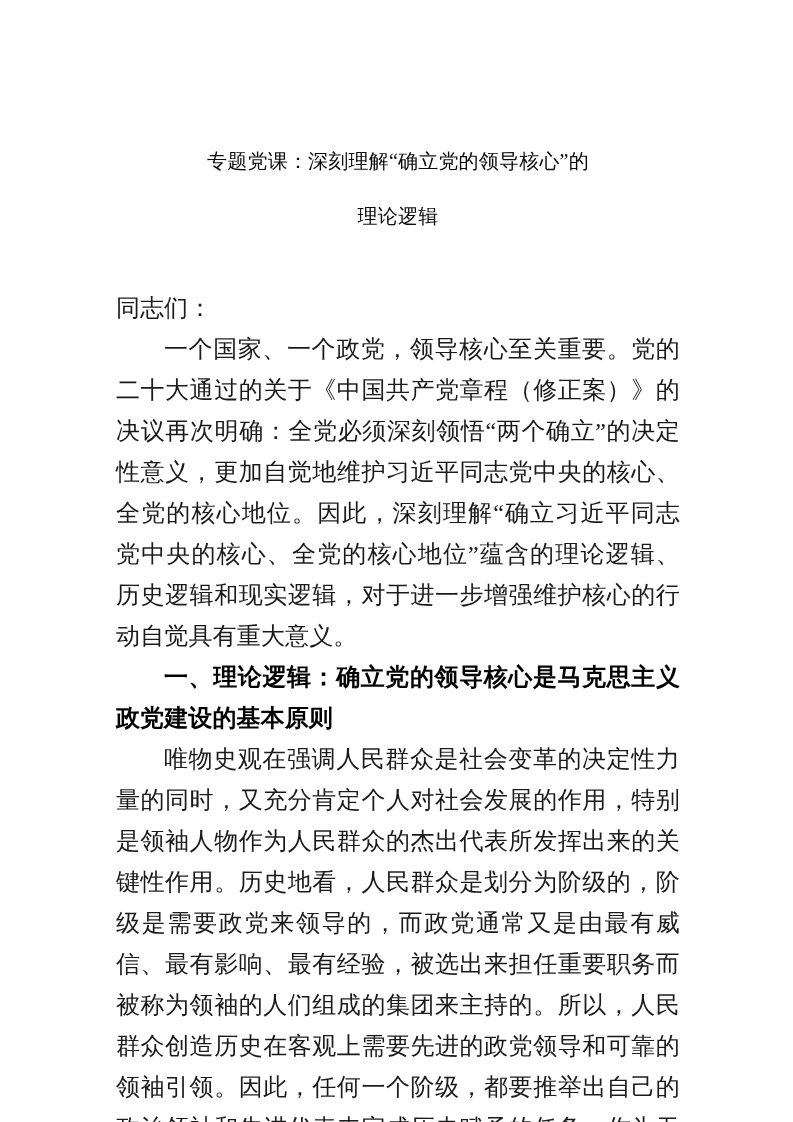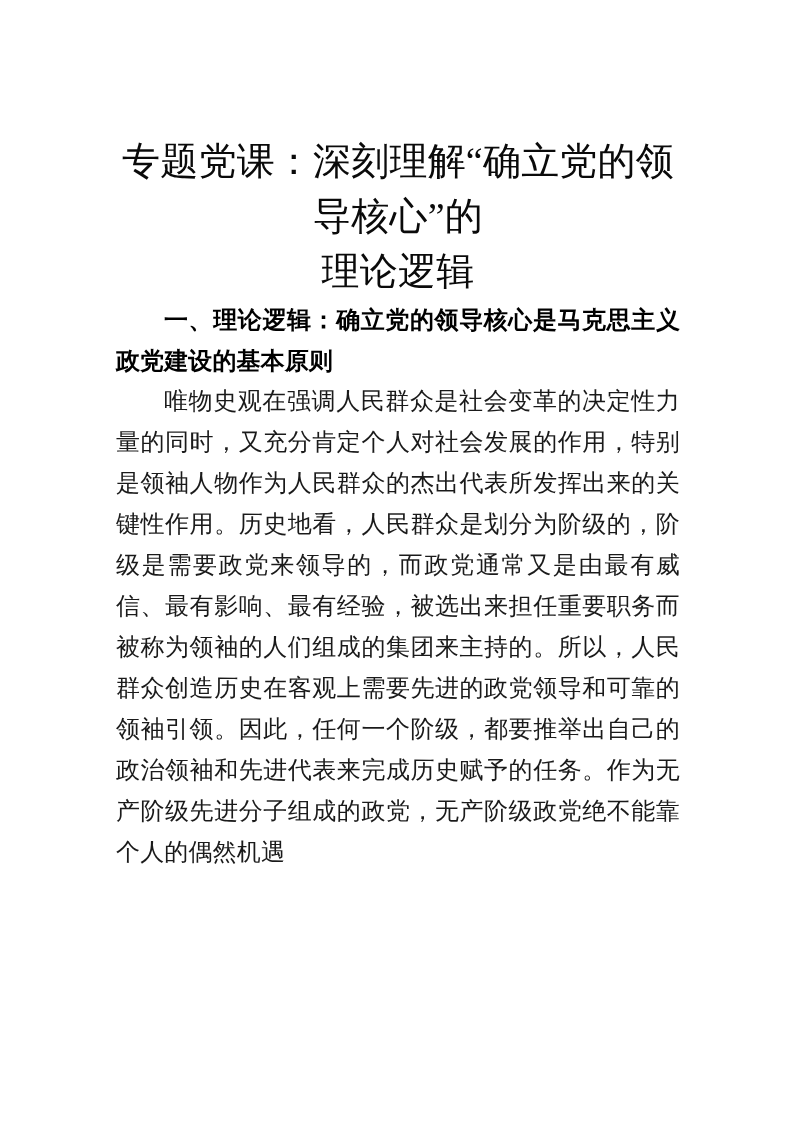--- a/index.html
+++ b/index.html
@@ -22,21 +22,21 @@
     left: 116px;
     top: 0;
     width: 564px;
   }
 
   
   .doc-title {
     margin: 0;
     padding-top: 134px;
     font-family: "Liberation Serif", "DejaVu Serif", serif;
-    font-size: 38px;
+    font-size: 20px;
     line-height: 55px;
     font-weight: 400;
     color: #0a0a0a;
     text-align: center;
     letter-spacing: 0.2px;
   }
 
   
   .salutation {
     margin: 0;
@@ -58,39 +58,41 @@
     color: #1a1a1a;
     text-align: justify;
     text-justify: inter-ideograph;
     text-indent: 2em;
     letter-spacing: 0.15px;
   }
 
   
   .section-heading {
     margin: 0;
-    font-family: Liberation Sans, sans-serif;
+    font-family: Liberation Serif, serif;
     font-size: 24px;
     line-height: 41px;
     font-weight: 700;
     color: #000000;
     text-align: justify;
     text-justify: inter-ideograph;
     text-indent: 2em;
     letter-spacing: 0.1px;
   }
 </style>
 </head>
 <body>
 
 <div class="page">
   <div class="doc-body">
 
     <h1 class="doc-title"><span>专题党课：深刻理解“确立党的领导核心”的</span><br><span>理论逻辑</span></h1>
 
+    <p class="salutation">同志们：</p>
 
+    <p class="para">一个国家、一个政党，领导核心至关重要。党的二十大通过的关于《中国共产党章程（修正案）》的决议再次明确：全党必须深刻领悟“两个确立”的决定性意义，更加自觉地维护习近平同志党中央的核心、全党的核心地位。因此，深刻理解“确立习近平同志党中央的核心、全党的核心地位”蕴含的理论逻辑、历史逻辑和现实逻辑，对于进一步增强维护核心的行动自觉具有重大意义。</p>
 
     <p class="section-heading">一、理论逻辑：确立党的领导核心是马克思主义政党建设的基本原则</p>
 
     <p class="para">唯物史观在强调人民群众是社会变革的决定性力量的同时，又充分肯定个人对社会发展的作用，特别是领袖人物作为人民群众的杰出代表所发挥出来的关键性作用。历史地看，人民群众是划分为阶级的，阶级是需要政党来领导的，而政党通常又是由最有威信、最有影响、最有经验，被选出来担任重要职务而被称为领袖的人们组成的集团来主持的。所以，人民群众创造历史在客观上需要先进的政党领导和可靠的领袖引领。因此，任何一个阶级，都要推举出自己的政治领袖和先进代表来完成历史赋予的任务。作为无产阶级先进分子组成的政党，无产阶级政党绝不能靠个人的偶然机遇</p>
 
   </div>
 </div>
 
 </body></html>

